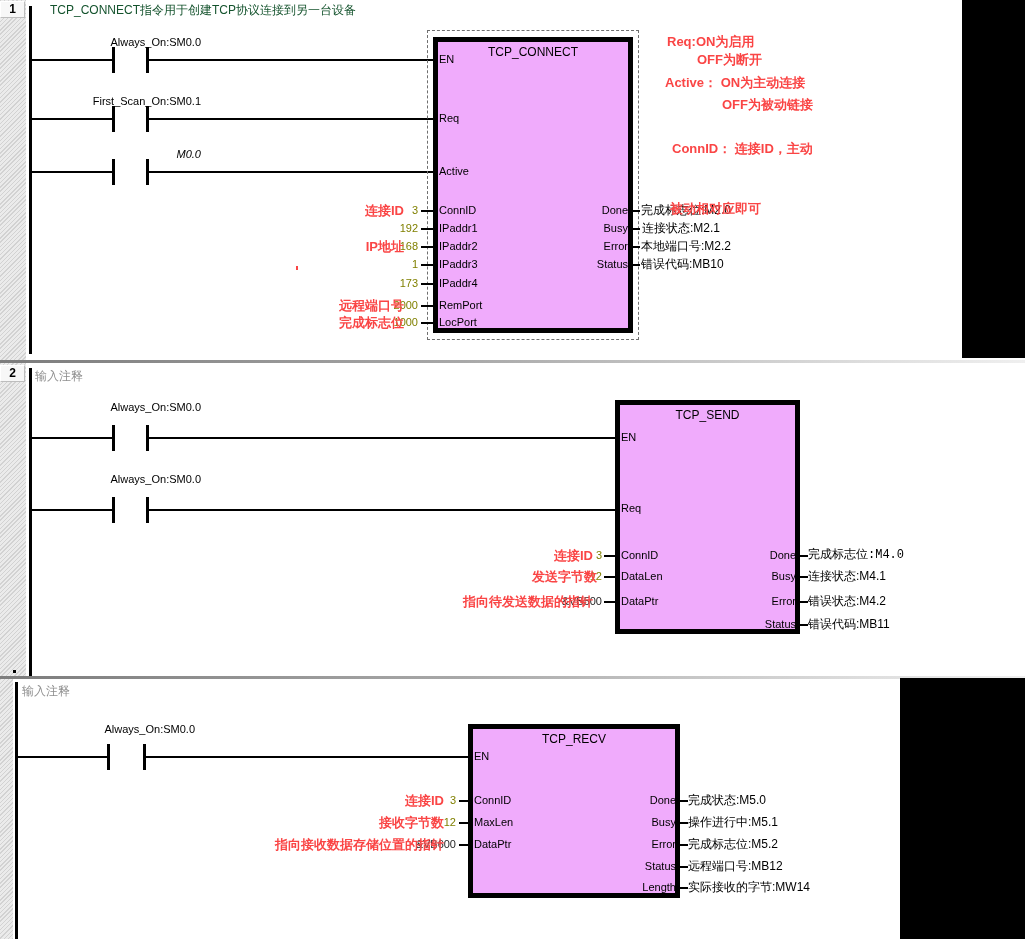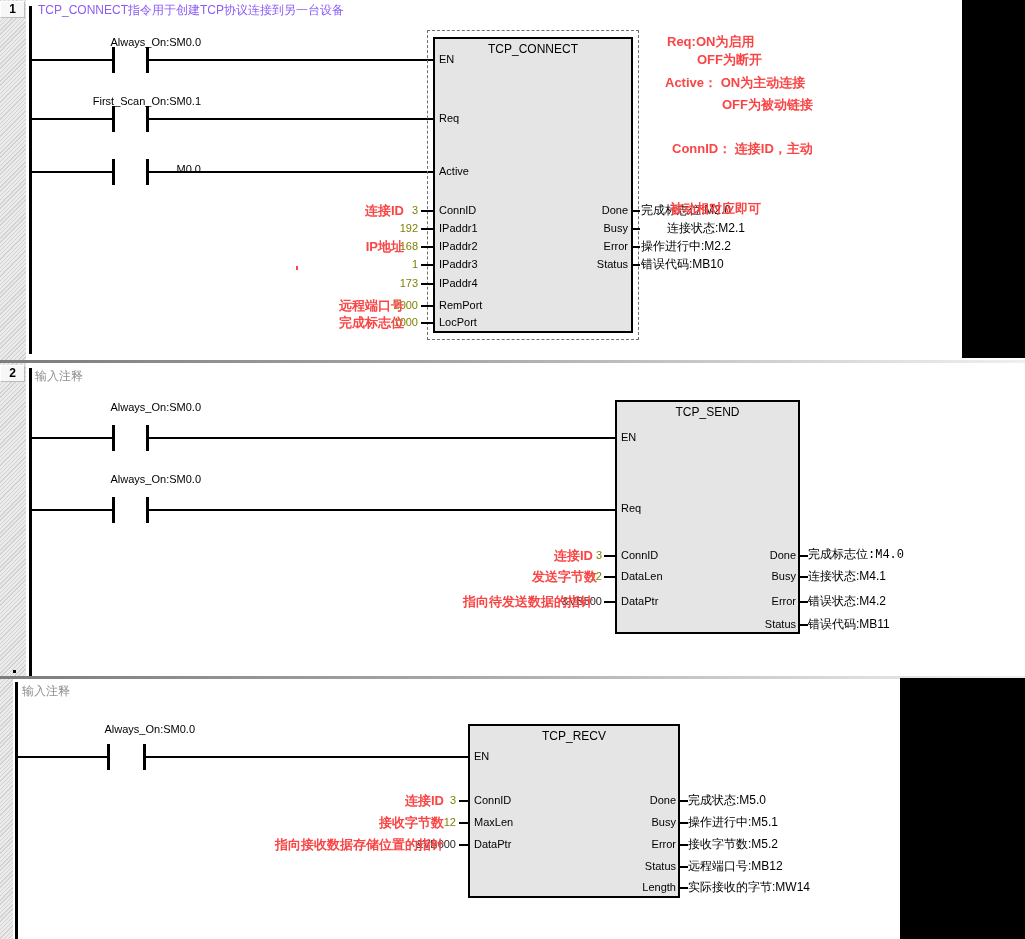--- a/index.html
+++ b/index.html
@@ -10,33 +10,33 @@
   .gutter { background:#ebebeb;
     background-image:repeating-linear-gradient(135deg,#d2d2d2 0 1px,rgba(0,0,0,0) 1px 3px); }
   .numbox { background:#f7f7f7; border:1px solid #bdbdbd; border-top-color:#ffffff;
     border-left-color:#ffffff; font-size:12px; font-weight:bold; text-align:center;
     line-height:15px; }
   .sep { background:linear-gradient(to right,#7c7c7c 0,#a8a8a8 45%,#dedede 85%,#efefef 100%); }
   .wire { background:#000; }
   .rail { background:#000; }
   .contact { }
   .bar { position:absolute; top:0; width:3px; height:26px; background:#000; }
-  .blk { border:2px solid #000000; background:#e5e5e5; }
+  .blk { border:5px solid #000000; background:#f0abfc; }
   .sel { border:1px dashed #6f6f6f; }
   .blk-title { position:absolute; left:0; right:0; top:3px; text-align:center;
     font-size:12px; white-space:nowrap; }
   .t11 { font-size:11px; line-height:15px; white-space:nowrap; }
   .t12 { font-size:12px; line-height:15px; white-space:nowrap; }
   .ctr { text-align:right; }
   .rt  { text-align:right; }
   .olive { color:#808000; }
   .ptr { color:#262626; }
   .redlbl { color:#fa4545; font-weight:bold; font-size:13px; line-height:16px; white-space:nowrap; }
   .anno { color:#fa4545; font-weight:bold; font-size:13px; line-height:17px; white-space:nowrap; }
-  .cmt-green { color:#8b5cf6; font-size:12px; line-height:15px; white-space:nowrap; }
+  .cmt-green { color:#14532d; font-size:12px; line-height:15px; white-space:nowrap;margin-left:12px; }
   .cmt-gray { color:#8f8f8f; font-size:12px; line-height:15px; white-space:nowrap; }
   .blackbox { background:#000; }
   .speck-red { background:#fa4545; }
   .speck-blk { background:#000; }
 </style>
 </head>
 <body>
 
 <div class="abs gutter" style="left:0;top:0;width:26px;height:360px;"></div>
 <div class="abs gutter" style="left:0;top:363px;width:26px;height:313px;"></div>
@@ -58,21 +58,21 @@
 <div class="abs wire" style="left:149px;top:59px;width:284px;height:2px;"></div>
 
 <div class="abs t11 ctr" style="left:61px;top:94px;width:140px;">First_Scan_On:SM0.1</div>
 <div class="abs wire" style="left:32px;top:118px;width:80px;height:2px;"></div>
 <div class="abs contact" style="left:112px;top:106px;width:37px;height:26px;">
   <i class="bar" style="left:0;"></i>
   <i class="bar" style="left:34px;"></i>
 </div>
 <div class="abs wire" style="left:149px;top:118px;width:284px;height:2px;"></div>
 
-<div class="abs t11 ctr" style="left:61px;top:162px;width:140px;">M0.0</div>
+<div class="abs t11 ctr" style="left:61px;top:147px;width:140px;font-style:italic;">M0.0</div>
 <div class="abs wire" style="left:32px;top:171px;width:80px;height:2px;"></div>
 <div class="abs contact" style="left:112px;top:159px;width:37px;height:26px;">
   <i class="bar" style="left:0;"></i>
   <i class="bar" style="left:34px;"></i>
 </div>
 <div class="abs wire" style="left:149px;top:171px;width:284px;height:2px;"></div>
 
 <div class="abs sel" style="left:427px;top:30px;width:212px;height:310px;"></div>
 <div class="abs blk" style="left:433px;top:37px;width:200px;height:296px;">
   <div class="blk-title">TCP_CONNECT</div>
@@ -111,22 +111,22 @@
 
 <div class="abs t11 rt" style="left:522px;top:203px;width:106px;">Done</div>
 <div class="abs t11 rt" style="left:522px;top:221px;width:106px;">Busy</div>
 <div class="abs t11 rt" style="left:522px;top:239px;width:106px;">Error</div>
 <div class="abs t11 rt" style="left:522px;top:257px;width:106px;">Status</div>
 <div class="abs wire" style="left:631px;top:210px;width:9px;height:2px;"></div>
 <div class="abs wire" style="left:631px;top:228px;width:9px;height:2px;"></div>
 <div class="abs wire" style="left:631px;top:246px;width:9px;height:2px;"></div>
 <div class="abs wire" style="left:631px;top:264px;width:9px;height:2px;"></div>
 <div class="abs t12" style="left:641px;top:203px;">完成标志位:M2.0</div>
-<div class="abs t12" style="left:667px;top:221px;text-align:center;">连接状态:M2.1</div>
-<div class="abs t12" style="left:641px;top:239px;">操作进行中:M2.2</div>
+<div class="abs t12" style="left:642px;top:221px;text-align:center;">连接状态:M2.1</div>
+<div class="abs t12" style="left:641px;top:239px;">本地端口号:M2.2</div>
 <div class="abs t12" style="left:641px;top:257px;">错误代码:MB10</div>
 
 <div class="abs anno" style="left:667px;top:33px;">Req:ON为启用</div>
 <div class="abs anno" style="left:697px;top:51px;">OFF为断开</div>
 <div class="abs anno" style="left:665px;top:74px;">Active： ON为主动连接</div>
 <div class="abs anno" style="left:722px;top:96px;">OFF为被动链接</div>
 <div class="abs anno" style="left:672px;top:140px;">ConnID： 连接ID，主动</div>
 <div class="abs anno" style="left:670px;top:162px;margin-top:38px;">被动相对应即可</div>
 
 <div class="abs speck-red" style="left:296px;top:266px;width:2px;height:4px;"></div>
@@ -225,18 +225,18 @@
 <div class="abs t11 rt" style="left:570px;top:837px;width:106px;">Error</div>
 <div class="abs t11 rt" style="left:570px;top:859px;width:106px;">Status</div>
 <div class="abs t11 rt" style="left:570px;top:880px;width:106px;">Length</div>
 <div class="abs wire" style="left:679px;top:800px;width:9px;height:2px;"></div>
 <div class="abs wire" style="left:679px;top:822px;width:9px;height:2px;"></div>
 <div class="abs wire" style="left:679px;top:844px;width:9px;height:2px;"></div>
 <div class="abs wire" style="left:679px;top:866px;width:9px;height:2px;"></div>
 <div class="abs wire" style="left:679px;top:887px;width:9px;height:2px;"></div>
 <div class="abs t12" style="left:688px;top:793px;">完成状态:M5.0</div>
 <div class="abs t12" style="left:688px;top:815px;">操作进行中:M5.1</div>
-<div class="abs t12" style="left:688px;top:837px;">接收字节数:M5.2</div>
+<div class="abs t12" style="left:688px;top:837px;">完成标志位:M5.2</div>
 <div class="abs t12" style="left:688px;top:859px;">远程端口号:MB12</div>
 <div class="abs t12" style="left:688px;top:880px;">实际接收的字节:MW14</div>
 
 <div class="abs blackbox" style="left:962px;top:0;width:63px;height:358px;"></div>
 <div class="abs blackbox" style="left:900px;top:678px;width:125px;height:261px;"></div>
 
 </body></html>

